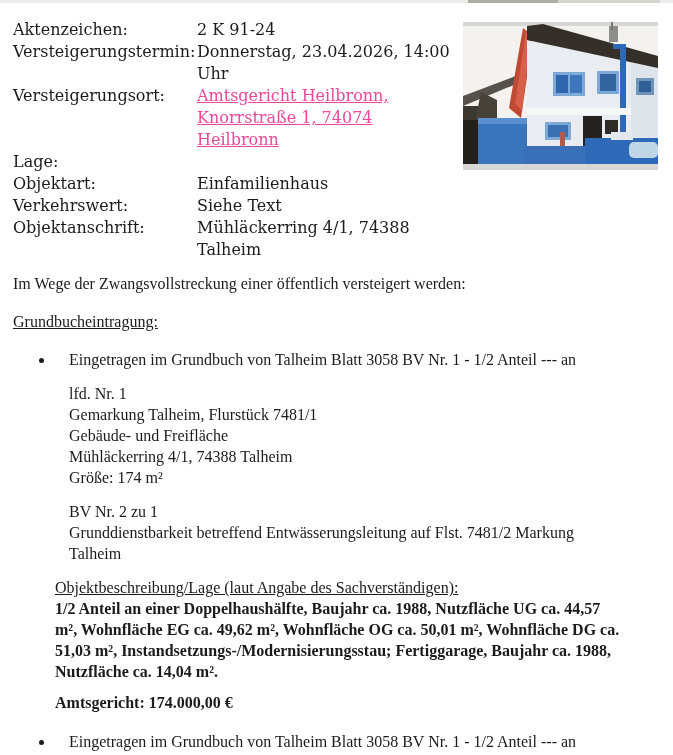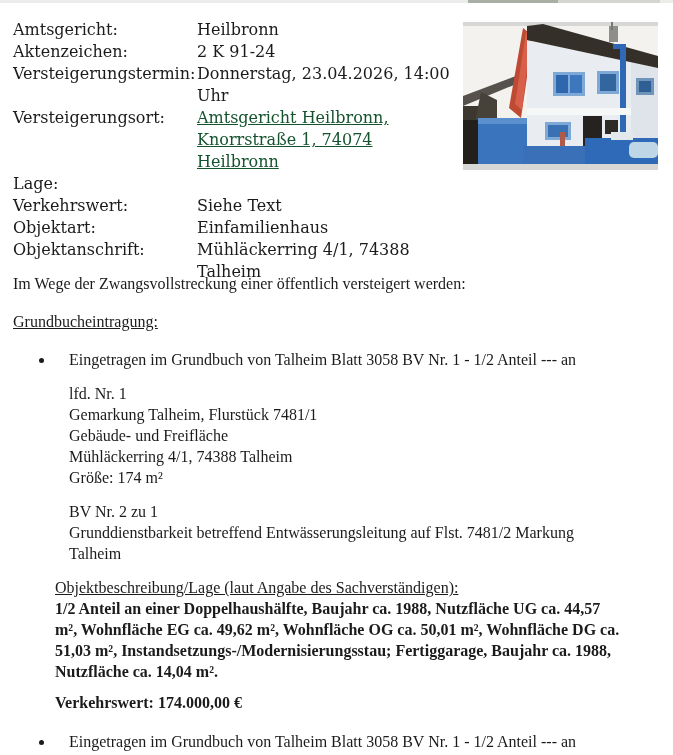--- a/index.html
+++ b/index.html
@@ -24,21 +24,21 @@
 
   
   .header-block {
     position: absolute; left: 13px; top: 19px; width: 448px;
     font-family: "DejaVu Serif", serif;
     font-size: 16px; line-height: 22px;
   }
   .hrow { display: flex; }
   .hlabel { width: 184px; flex: none; }
   .hvalue { width: 262px; white-space: pre-line; }
-  .loc-link { color: #14532d; text-decoration: underline; }
+  .loc-link { color: #ec4899; text-decoration: underline; }
 
   
   .content {
     position: absolute; left: 13px; top: 273px; width: 612px;
     font-size: 16px; line-height: 21px;
   }
   .intro { margin: 0 0 17px; }
   .section-heading { margin: 12px 0 17px; }
   .u { text-decoration: underline; }
   ul.gb-list { margin: 0; padding-left: 42px; }
@@ -94,47 +94,43 @@
       <rect x="60" y="124" width="62" height="18" fill="#3a70b8"></rect>
       <rect x="122" y="116" width="73" height="26" fill="#2f6ab8"></rect>
       <rect x="148" y="110" width="22" height="8" fill="#e3e8ec"></rect>
       <rect x="166" y="120" width="29" height="16" rx="5" fill="#bed6e6"></rect>
       <rect y="142" width="195" height="6" fill="#d7d7d5"></rect>
     </svg>
   </div>
 
   <div class="header-block">
     <div class="hrow">
-      <div class="hlabel">Amtsgericht:</div>
-      <div class="hvalue">Heilbronn</div>
-    </div>
-    <div class="hrow">
       <div class="hlabel">Aktenzeichen:</div>
       <div class="hvalue">2 K 91-24</div>
     </div>
     <div class="hrow">
       <div class="hlabel">Versteigerungstermin:</div>
       <div class="hvalue">Donnerstag, 23.04.2026, 14:00
 Uhr</div>
     </div>
     <div class="hrow">
       <div class="hlabel">Versteigerungsort:</div>
       <div class="hvalue"><a href="#" class="loc-link">Amtsgericht Heilbronn,
 Knorrstraße 1, 74074 Heilbronn</a></div>
     </div>
     <div class="hrow">
       <div class="hlabel">Lage:</div>
     </div>
     <div class="hrow">
+      <div class="hlabel">Objektart:</div>
+      <div class="hvalue">Einfamilienhaus</div>
+    </div>
+    <div class="hrow">
       <div class="hlabel">Verkehrswert:</div>
       <div class="hvalue">Siehe Text</div>
-    </div>
-    <div class="hrow">
-      <div class="hlabel">Objektart:</div>
-      <div class="hvalue">Einfamilienhaus</div>
     </div>
     <div class="hrow">
       <div class="hlabel">Objektanschrift:</div>
       <div class="hvalue">Mühläckerring 4/1, 74388
 Talheim</div>
     </div>
   </div>
 
   <div class="content">
     <p class="intro">Im Wege der Zwangsvollstreckung einer öffentlich versteigert werden:</p>
@@ -145,21 +141,21 @@
         <p class="para">Eingetragen im Grundbuch von Talheim Blatt 3058 BV Nr. 1 - 1/2 Anteil --- an</p>
         <p class="para pre">lfd. Nr. 1
 Gemarkung Talheim, Flurstück 7481/1
 Gebäude- und Freifläche
 Mühläckerring 4/1, 74388 Talheim
 Größe: 174 m²</p>
         <p class="para pre">BV Nr. 2 zu 1
 Grunddienstbarkeit betreffend Entwässerungsleitung auf Flst. 7481/2 Markung Talheim</p>
         <p class="para-tight"><span class="u">Objektbeschreibung/Lage (laut Angabe des Sachverständigen):</span></p>
         <p class="desc">1/2 Anteil an einer Doppelhaushälfte, Baujahr ca. 1988, Nutzfläche UG ca. 44,57 m², Wohnfläche EG ca. 49,62 m², Wohnfläche OG ca. 50,01 m², Wohnfläche DG ca. 51,03 m², Instandsetzungs-/Modernisierungsstau; Fertiggarage, Baujahr ca. 1988, Nutzfläche ca. 14,04 m².</p>
-        <p class="market-value">Verkehrswert: 174.000,00 €</p>
+        <p class="market-value">Amtsgericht: 174.000,00 €</p>
       </li>
       <li>
         <p class="para">Eingetragen im Grundbuch von Talheim Blatt 3058 BV Nr. 1 - 1/2 Anteil --- an</p>
         <p class="para pre">lfd. Nr. 2</p>
       </li>
     </ul>
   </div>
 
 </div>
 

